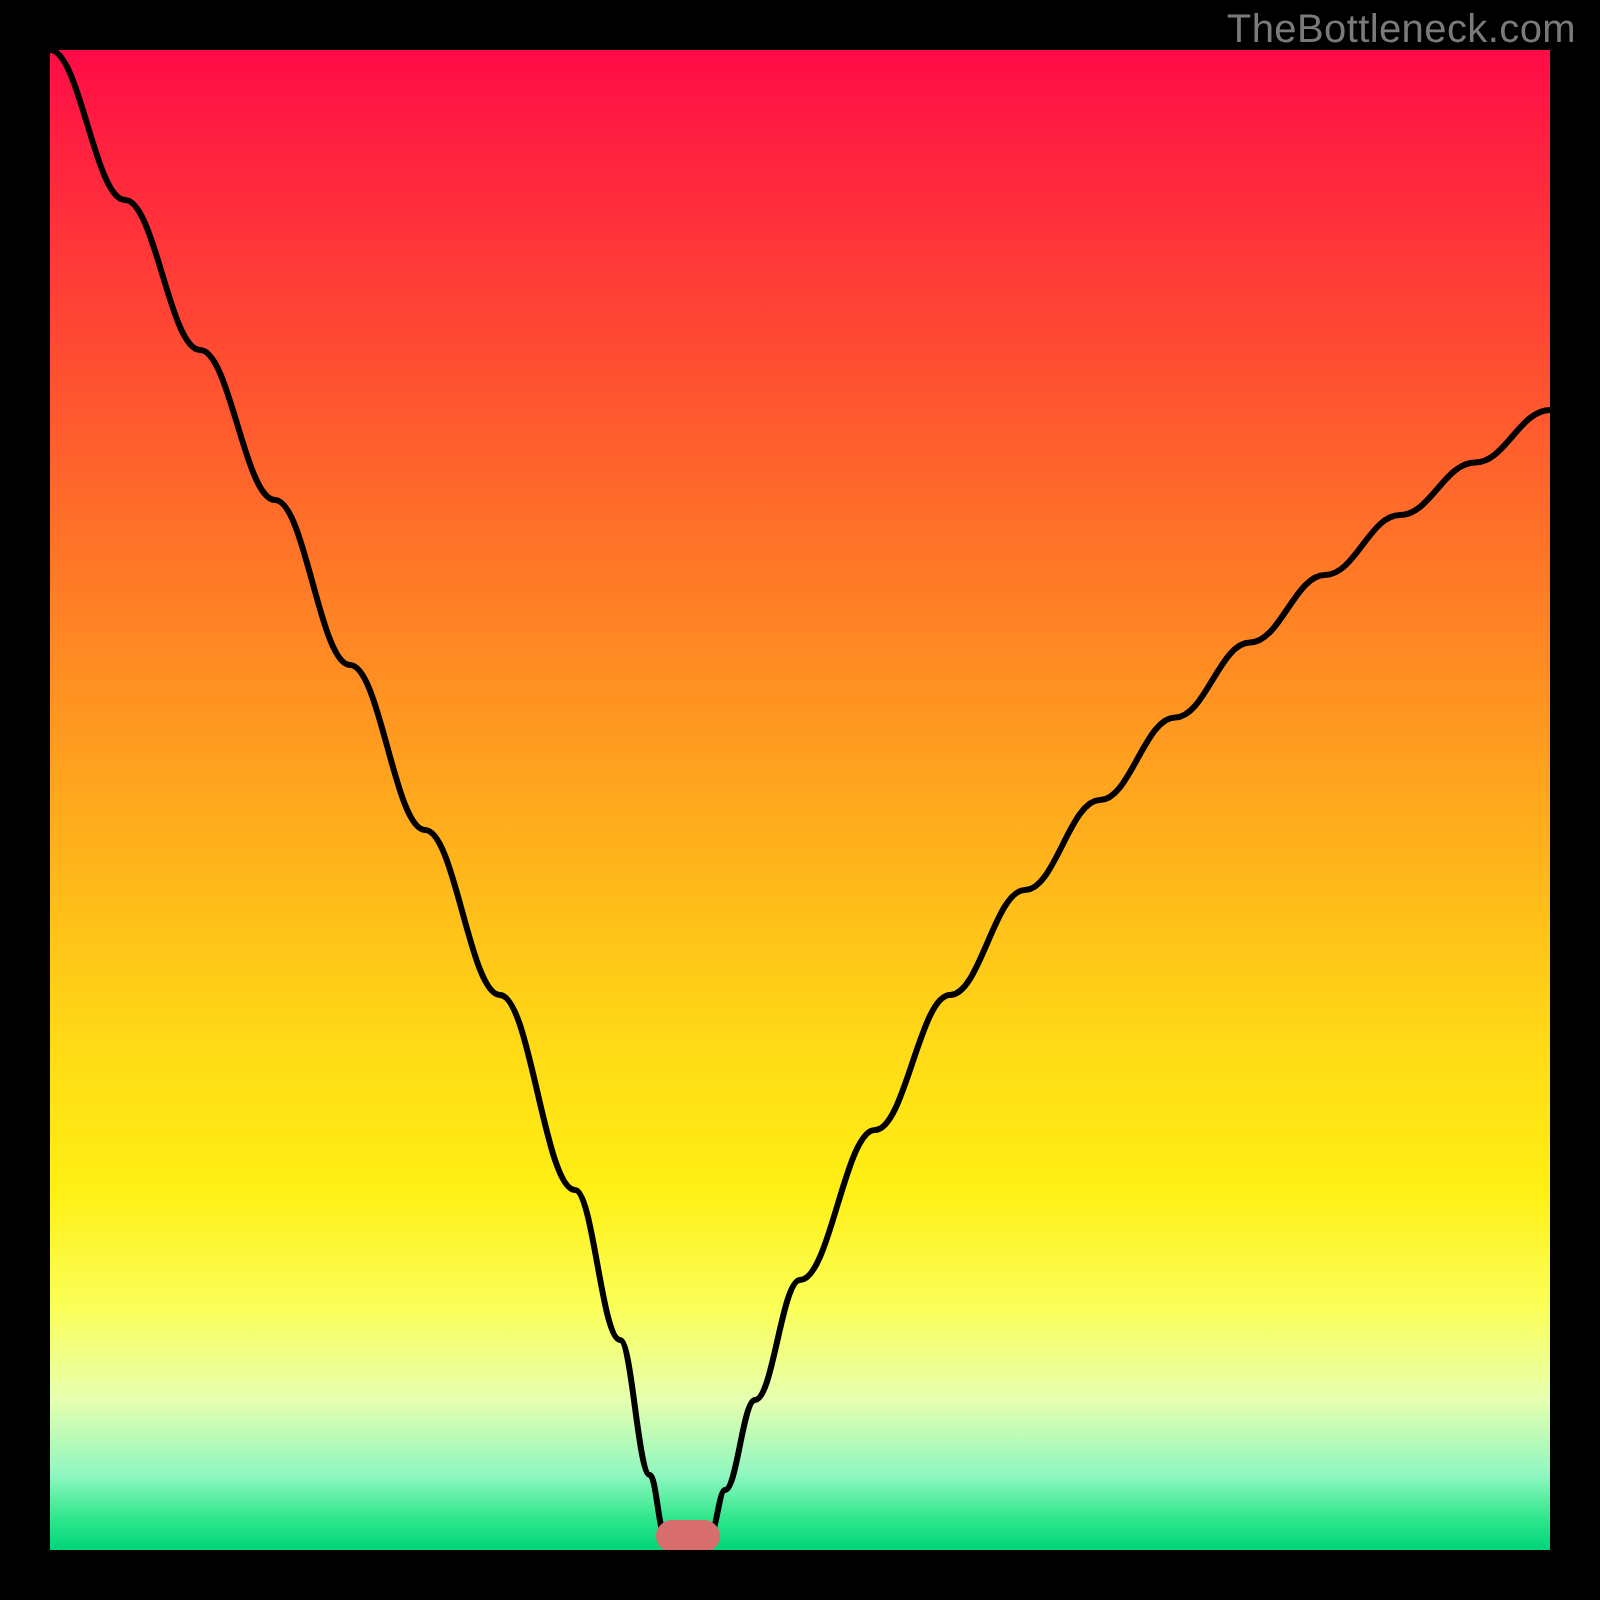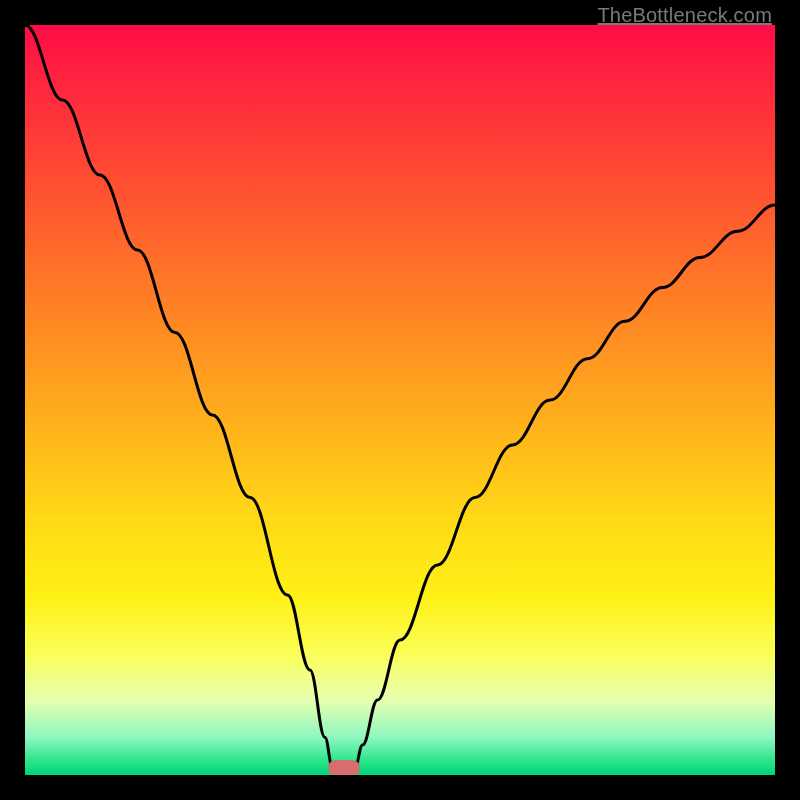--- a/index.html
+++ b/index.html
@@ -54,26 +54,25 @@
     position: absolute;
     width: 32px;
     height: 16px;
     background: #d76d6d;
     border-radius: 8px;
     transform: translate(-50%, -50%);
   }
   .watermark {
     position: absolute;
     top: 4px;
-    right: 28px;
+    right: 12px;
     color: #7a7a7a;
     font-size: 20px;
     letter-spacing: 0.2px;
     user-select: none;
-    text-decoration: underline;
   }
 </style>
 </head>
 <body>
 
 <div class="stage">
 
   <div class="plot-area">
     <div class="gradient-bg"></div>
 

